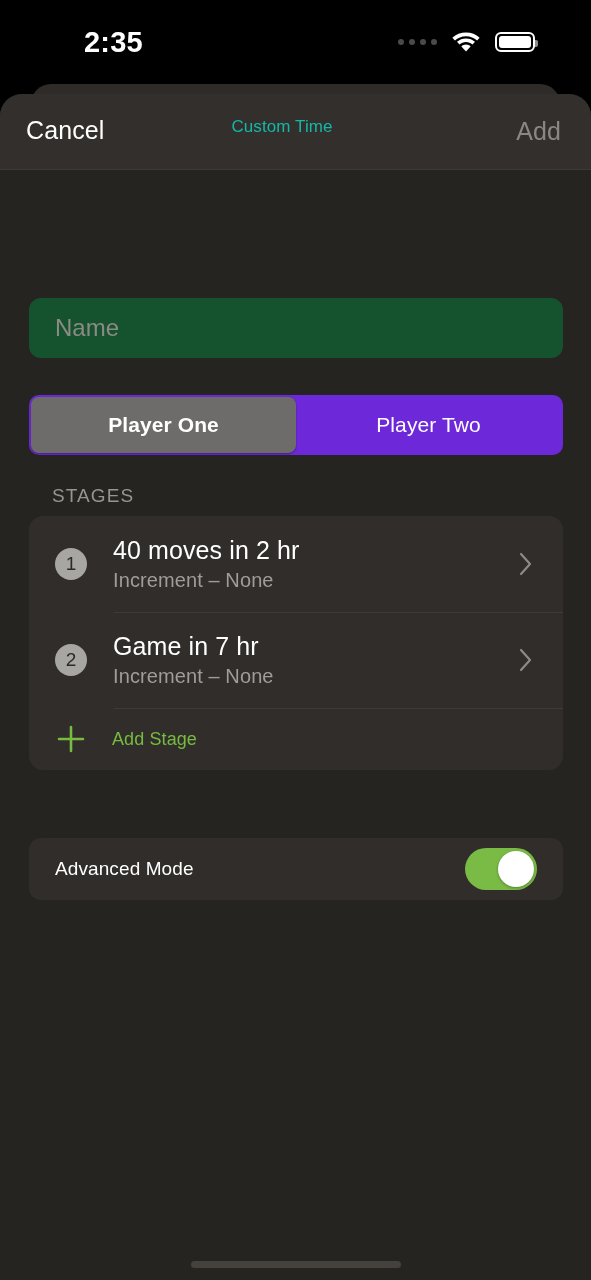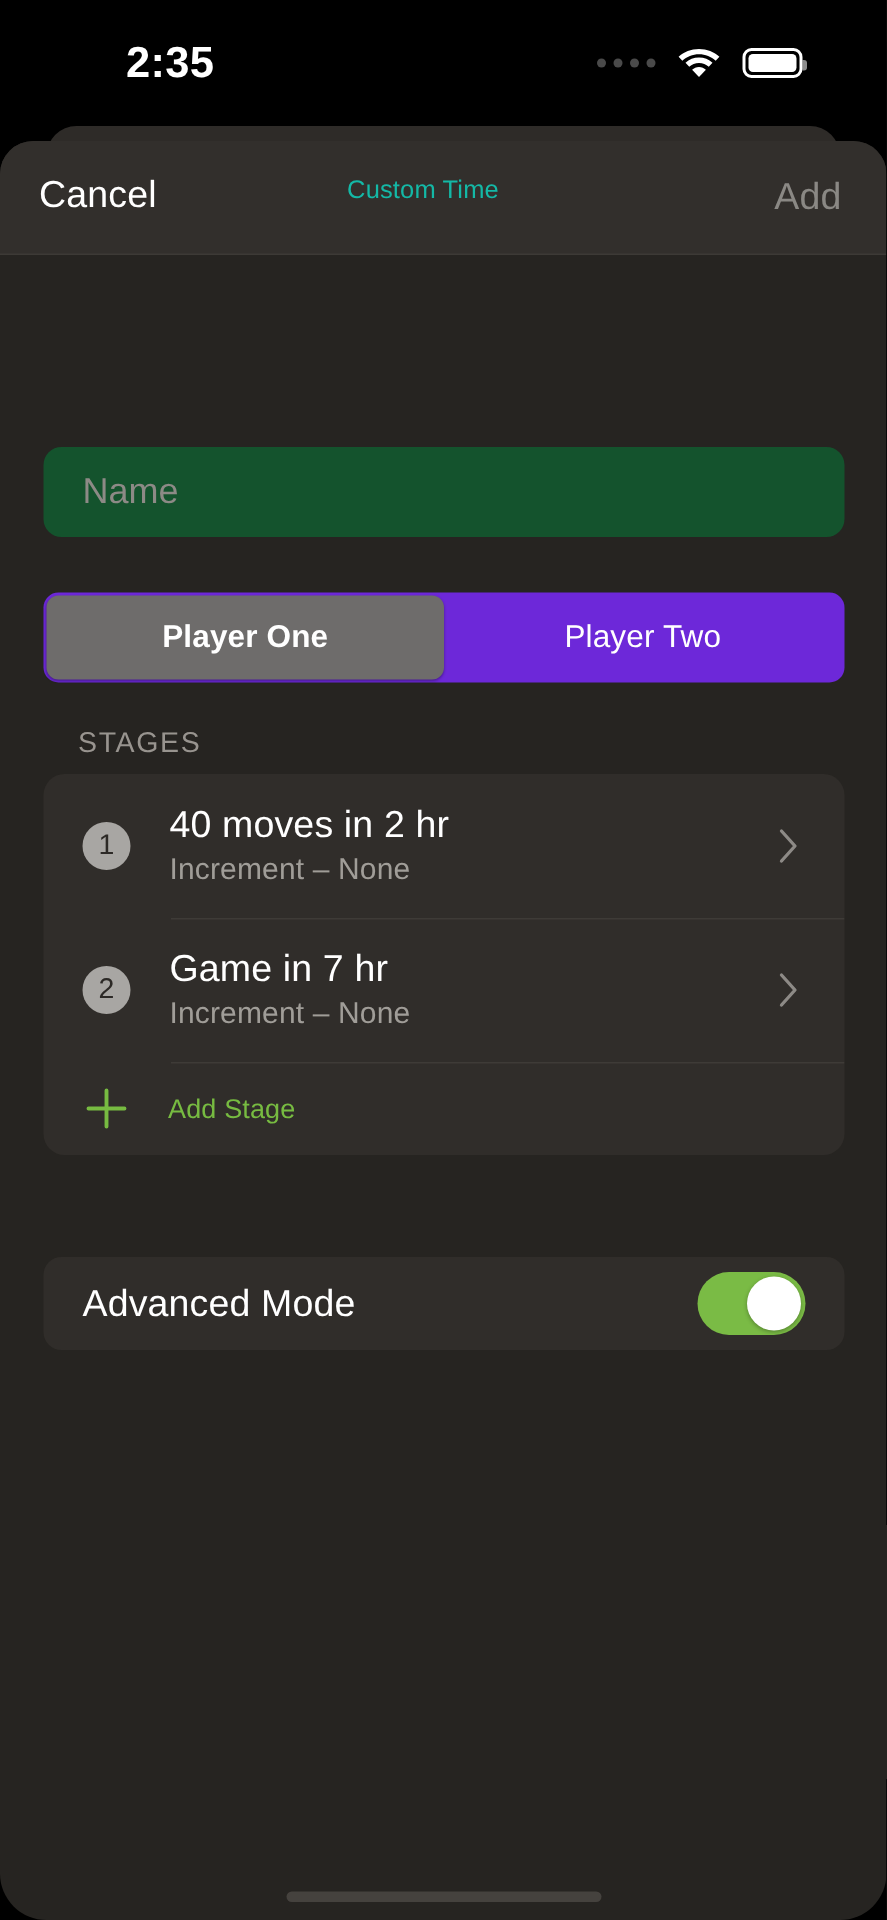--- a/index.html
+++ b/index.html
@@ -14,21 +14,20 @@
     font-family: "Liberation Sans", sans-serif;
     -webkit-font-smoothing: antialiased;
   }
 
   .phone {
     position: relative;
     width: 591px;
     height: 1280px;
     background: #000000;
     overflow: hidden;
-    border-radius: 31px;
   }
 
   
   .status-bar {
     position: absolute;
     left: 0; top: 0;
     width: 591px; height: 88px;
     z-index: 60;
   }
   .status-time {
@@ -281,21 +280,21 @@
     left: 29px; top: 668px;
     width: 534px; height: 62px;
     background: #302d2a;
     border-radius: 12px;
     display: flex;
     align-items: center;
     padding: 0 26px;
     box-sizing: border-box;
   }
   .adv-label {
-    font-size: 25px;
+    font-size: 19px;
     color: #ffffff;
     letter-spacing: .1px;
     flex: 1;
   }
   .switch {
     position: relative;
     width: 72px; height: 42px;
     border-radius: 21px;
     background: #7abb45;
     flex: 0 0 auto;

